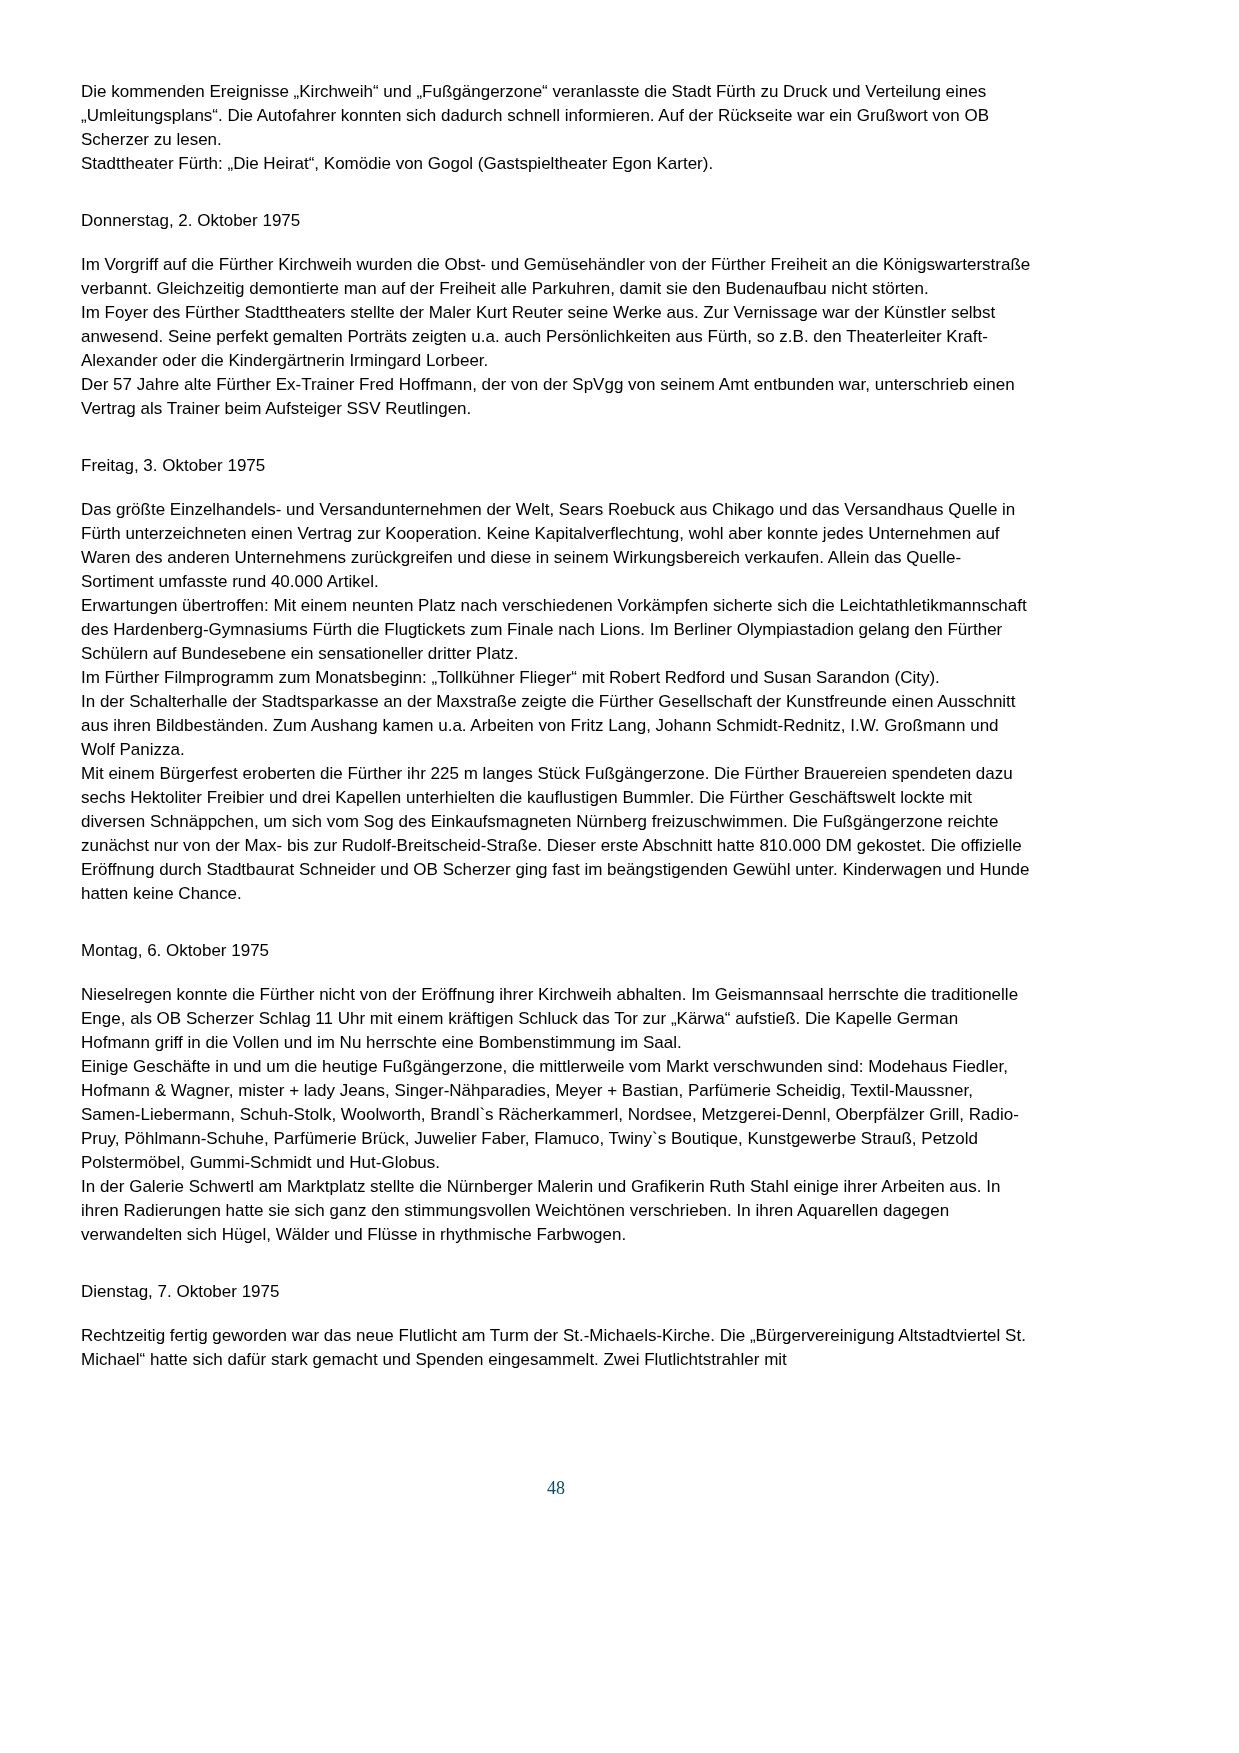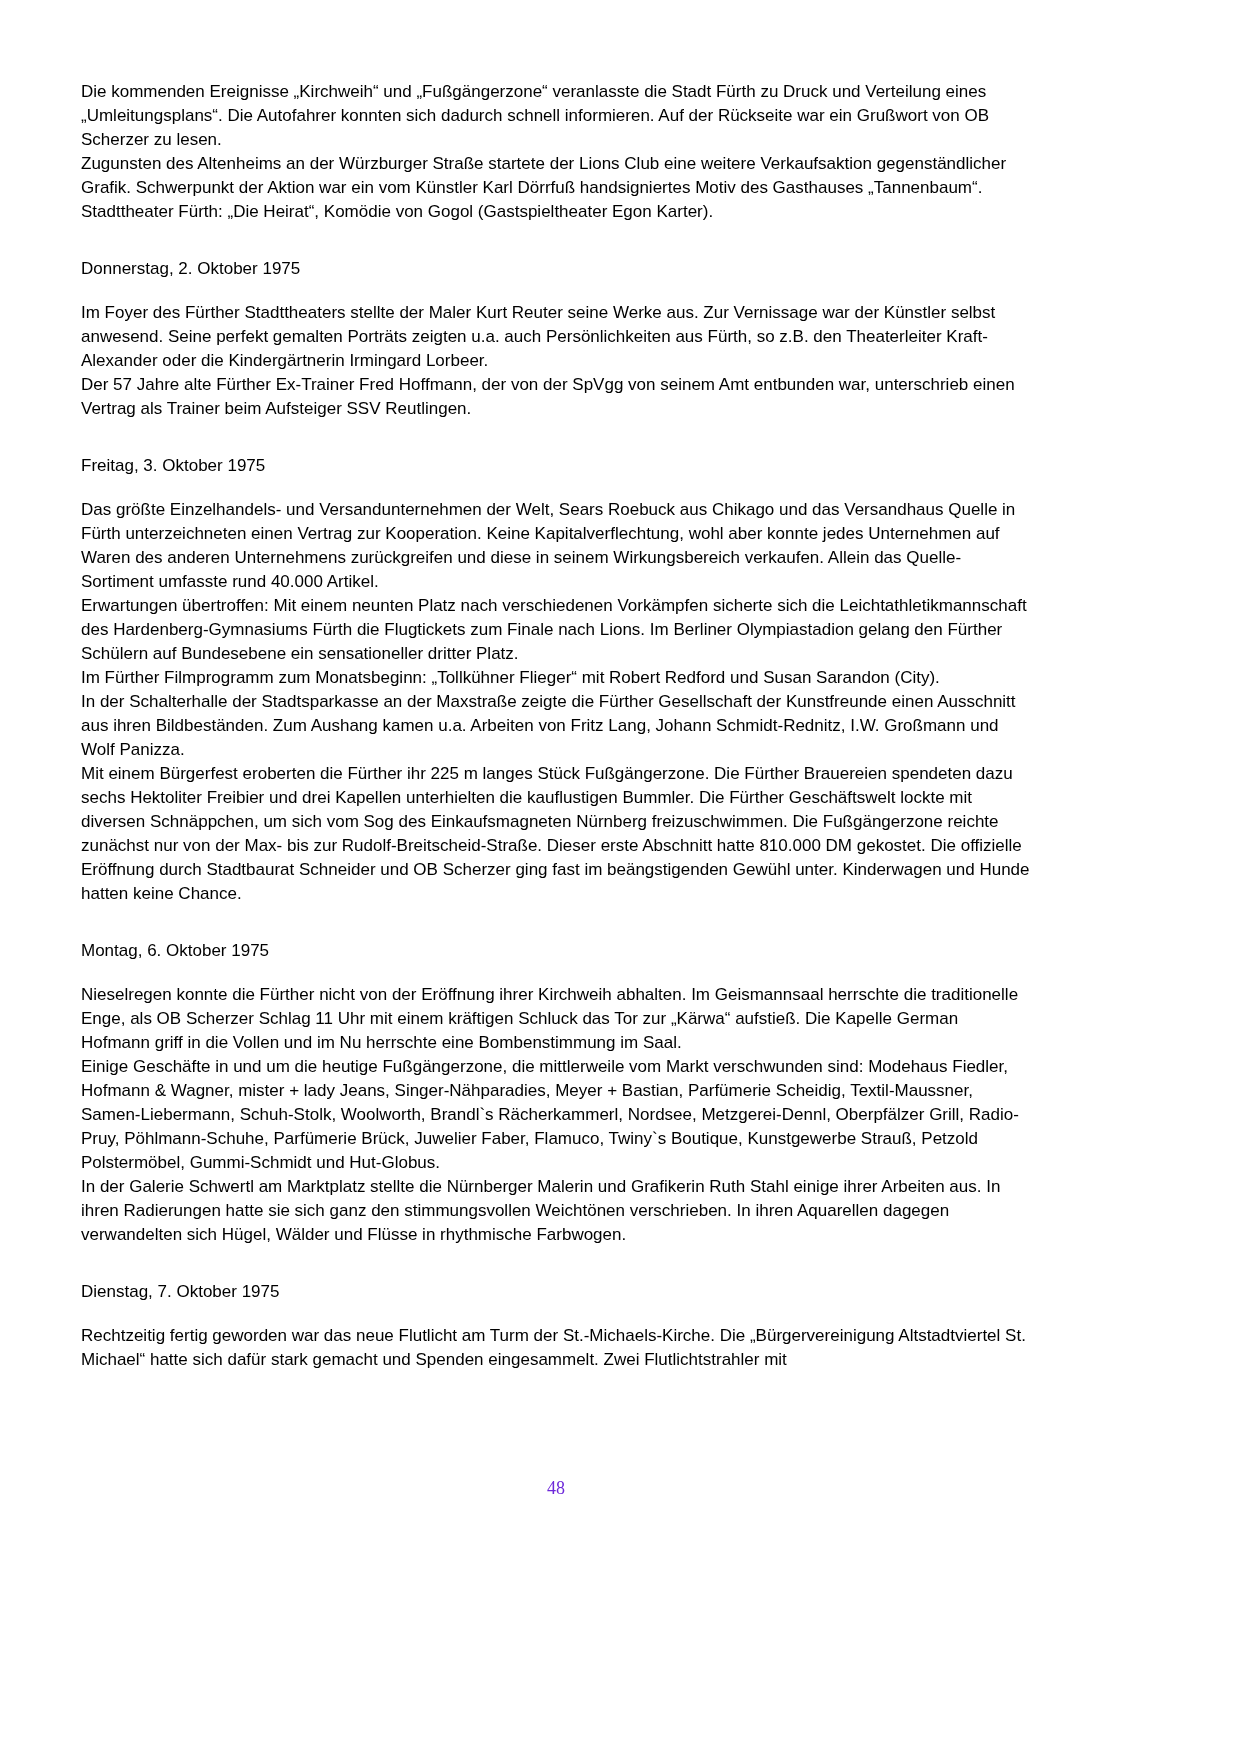--- a/index.html
+++ b/index.html
@@ -39,32 +39,32 @@
   }
   .page-number {
     position: absolute;
     top: 1476px;
     left: 81px;
     width: 950px;
     text-align: center;
     font-family: "Liberation Serif", serif;
     font-size: 18px;
     line-height: 24px;
-    color: #6d28d9;
+    color: #0c4a6e;
   }
 </style>
 </head>
 <body>
 
 <div class="page">
   <div class="content" id="doc-content">
       <p class="paragraph">Die kommenden Ereignisse „Kirchweih“ und „Fußgängerzone“ veranlasste die Stadt Fürth zu Druck und Verteilung eines „Umleitungsplans“. Die Autofahrer konnten sich dadurch schnell informieren. Auf der Rückseite war ein Grußwort von OB Scherzer zu lesen.</p>
-      <p class="paragraph">Zugunsten des Altenheims an der Würzburger Straße startete der Lions Club eine weitere Verkaufsaktion gegenständlicher Grafik. Schwerpunkt der Aktion war ein vom Künstler Karl Dörrfuß handsigniertes Motiv des Gasthauses „Tannenbaum“.</p>
       <p class="paragraph">Stadttheater Fürth: „Die Heirat“, Komödie von Gogol (Gastspieltheater Egon Karter).</p>
       <h2 class="heading">Donnerstag, 2. Oktober 1975</h2>
+      <p class="paragraph">Im Vorgriff auf die Fürther Kirchweih wurden die Obst- und Gemüsehändler von der Fürther Freiheit an die Königswarterstraße verbannt. Gleichzeitig demontierte man auf der Freiheit alle Parkuhren, damit sie den Budenaufbau nicht störten.</p>
       <p class="paragraph">Im Foyer des Fürther Stadttheaters stellte der Maler Kurt Reuter seine Werke aus. Zur Vernissage war der Künstler selbst anwesend. Seine perfekt gemalten Porträts zeigten u.a. auch Persönlichkeiten aus Fürth, so z.B. den Theaterleiter Kraft-Alexander oder die Kindergärtnerin Irmingard Lorbeer.</p>
       <p class="paragraph">Der 57 Jahre alte Fürther Ex-Trainer Fred Hoffmann, der von der SpVgg von seinem Amt entbunden war, unterschrieb einen Vertrag als Trainer beim Aufsteiger SSV Reutlingen.</p>
       <h2 class="heading">Freitag, 3. Oktober 1975</h2>
       <p class="paragraph">Das größte Einzelhandels- und Versandunternehmen der Welt, Sears Roebuck aus Chikago und das Versandhaus Quelle in Fürth unterzeichneten einen Vertrag zur Kooperation. Keine Kapitalverflechtung, wohl aber konnte jedes Unternehmen auf Waren des anderen Unternehmens zurückgreifen und diese in seinem Wirkungsbereich verkaufen. Allein das Quelle-Sortiment umfasste rund 40.000 Artikel.</p>
       <p class="paragraph">Erwartungen übertroffen: Mit einem neunten Platz nach verschiedenen Vorkämpfen sicherte sich die Leichtathletikmannschaft des Hardenberg-Gymnasiums Fürth die Flugtickets zum Finale nach Lions. Im Berliner Olympiastadion gelang den Fürther Schülern auf Bundesebene ein sensationeller dritter Platz.</p>
       <p class="paragraph">Im Fürther Filmprogramm zum Monatsbeginn: „Tollkühner Flieger“ mit Robert Redford und Susan Sarandon (City).</p>
       <p class="paragraph">In der Schalterhalle der Stadtsparkasse an der Maxstraße zeigte die Fürther Gesellschaft der Kunstfreunde einen Ausschnitt aus ihren Bildbeständen. Zum Aushang kamen u.a. Arbeiten von Fritz Lang, Johann Schmidt-Rednitz, I.W. Großmann und Wolf Panizza.</p>
       <p class="paragraph">Mit einem Bürgerfest eroberten die Fürther ihr 225 m langes Stück Fußgängerzone. Die Fürther Brauereien spendeten dazu sechs Hektoliter Freibier und drei Kapellen unterhielten die kauflustigen Bummler. Die Fürther Geschäftswelt lockte mit diversen Schnäppchen, um sich vom Sog des Einkaufsmagneten Nürnberg freizuschwimmen. Die Fußgängerzone reichte zunächst nur von der Max- bis zur Rudolf-Breitscheid-Straße. Dieser erste Abschnitt hatte 810.000 DM gekostet. Die offizielle Eröffnung durch Stadtbaurat Schneider und OB Scherzer ging fast im beängstigenden Gewühl unter. Kinderwagen und Hunde hatten keine Chance.</p>
       <h2 class="heading">Montag, 6. Oktober 1975</h2>
       <p class="paragraph">Nieselregen konnte die Fürther nicht von der Eröffnung ihrer Kirchweih abhalten. Im Geismannsaal herrschte die traditionelle Enge, als OB Scherzer Schlag 11 Uhr mit einem kräftigen Schluck das Tor zur „Kärwa“ aufstieß. Die Kapelle German Hofmann griff in die Vollen und im Nu herrschte eine Bombenstimmung im Saal.</p>

